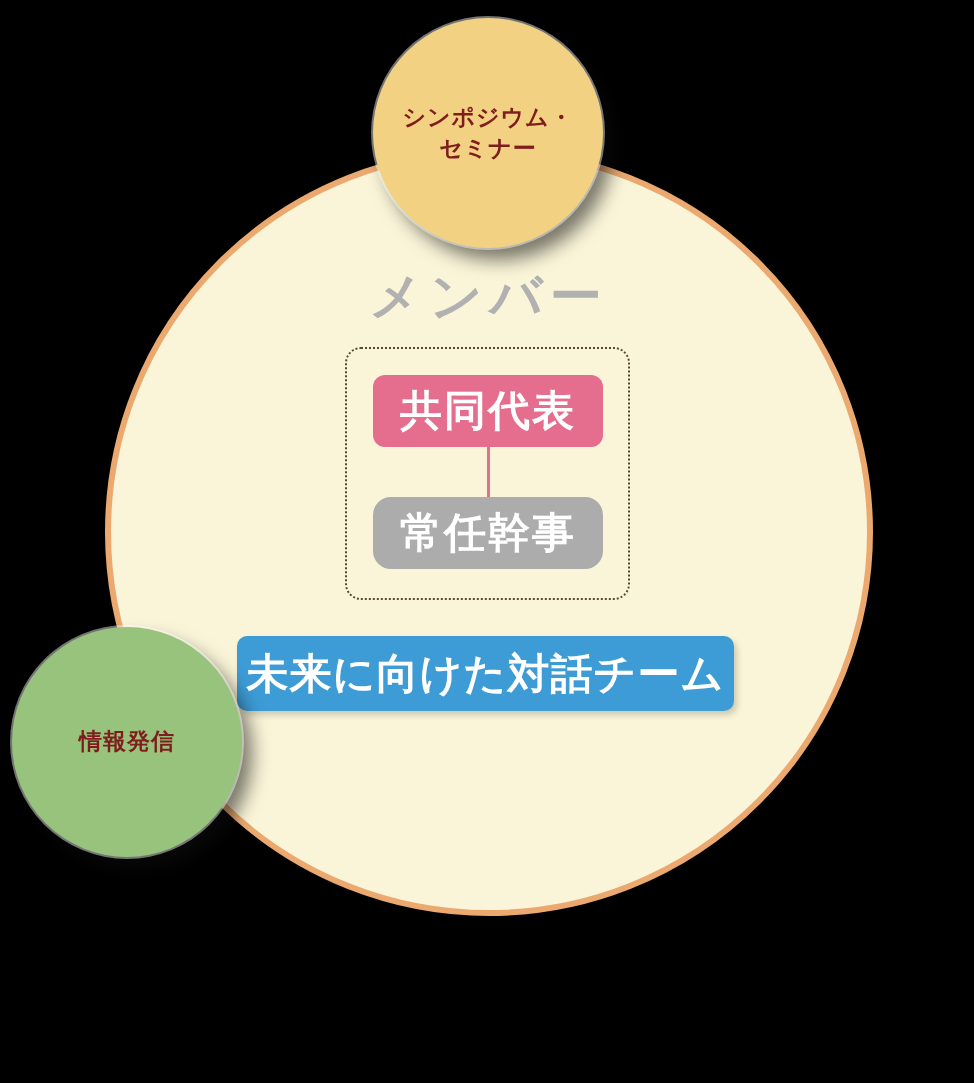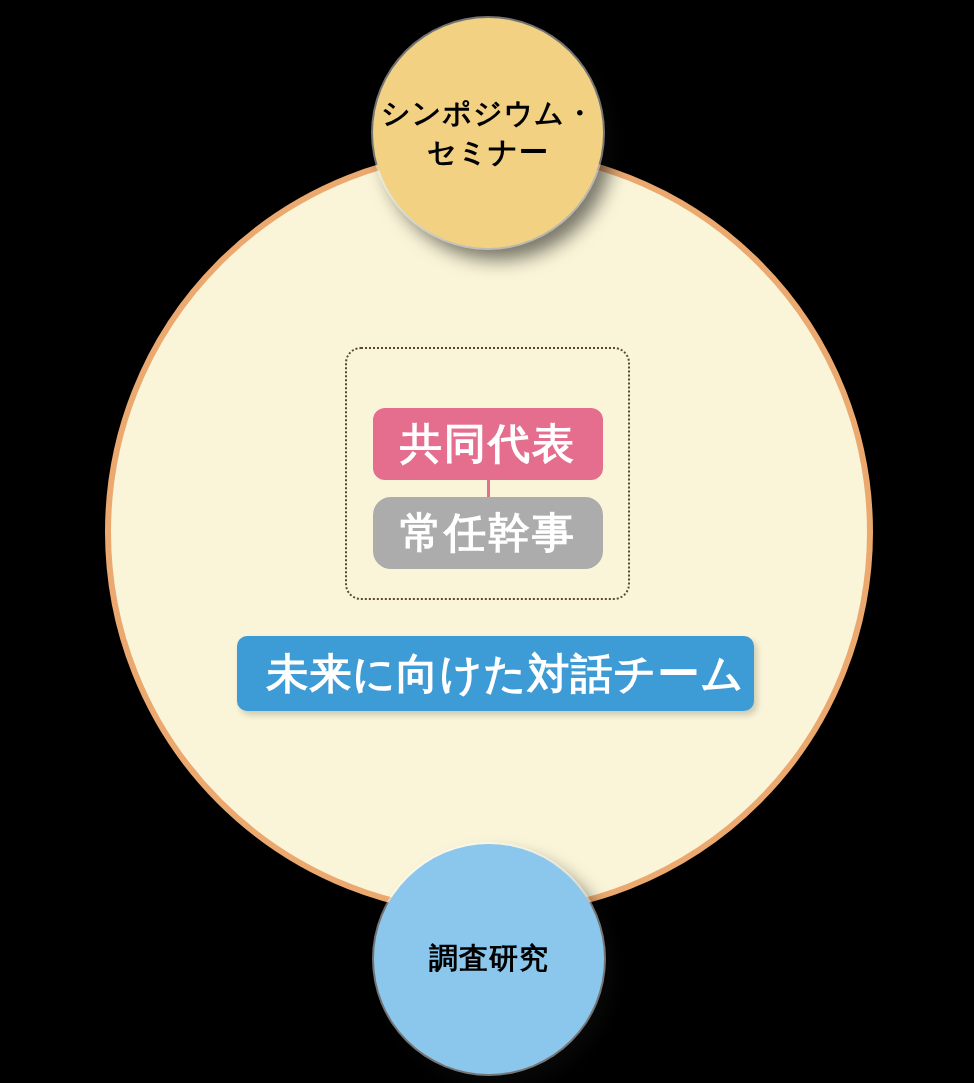--- a/index.html
+++ b/index.html
@@ -78,53 +78,54 @@
   }
   
   .satellite {
     position: absolute;
     width: 230px; height: 230px;
     border-radius: 50%;
     display: flex;
     align-items: center;
     justify-content: center;
     text-align: center;
-    font-size: 29px;
+    font-size: 23px;
     font-weight: bold;
     line-height: 1.35;
-    color: #000000;
+    color: #7f1d1d;
     letter-spacing: 1px;
     white-space: pre-line;
     box-shadow: 0 0 0 2px rgba(255,255,255,0.45), 10px 12px 18px rgba(15,15,15,0.55);
   }
   .sat-top         { left: 373px; top: 18px;  }
   .sat-upper-left  { left: 10px;  top: 217px; }
   .sat-upper-right { left: 736px; top: 215px; }
   .sat-lower-left  { left: 12px;  top: 627px; }
   .sat-lower-right { left: 736px; top: 629px; }
   .sat-bottom      { left: 374px; top: 844px; }
 </style>
 </head>
 <body>
 
 <div class="stage">
 
   <div class="big-circle"></div>
 
+  <div class="members-title">メンバー</div>
 
   <div class="dotted-box">
-    <div class="org-box top-box" style="background: rgb(229, 109, 142); margin-top: 33px;">共同代表</div>
+    <div class="org-box top-box" style="background: rgb(229, 109, 142);">共同代表</div>
     <div class="connector" style="background: rgb(224, 112, 142);"></div>
     <div class="org-box bottom-box" style="background: rgb(172, 172, 172);">常任幹事</div>
   </div>
 
-  <div class="banner" style="background: rgb(61, 155, 213); padding-left: 20px;">未来に向けた対話チーム</div>
+  <div class="banner" style="background: rgb(61, 155, 213);">未来に向けた対話チーム</div>
 
   <div class="satellite sat-top" style="background: rgb(242, 210, 130);">シンポジウム・
 セミナー</div>
 
 
 
+  <div class="satellite sat-lower-left" style="background: rgb(151, 195, 124);">情報発信</div>
 
 
-  <div class="satellite sat-bottom" style="background: rgb(139, 199, 236);">調査研究</div>
 
 </div>
 
 </body></html>

